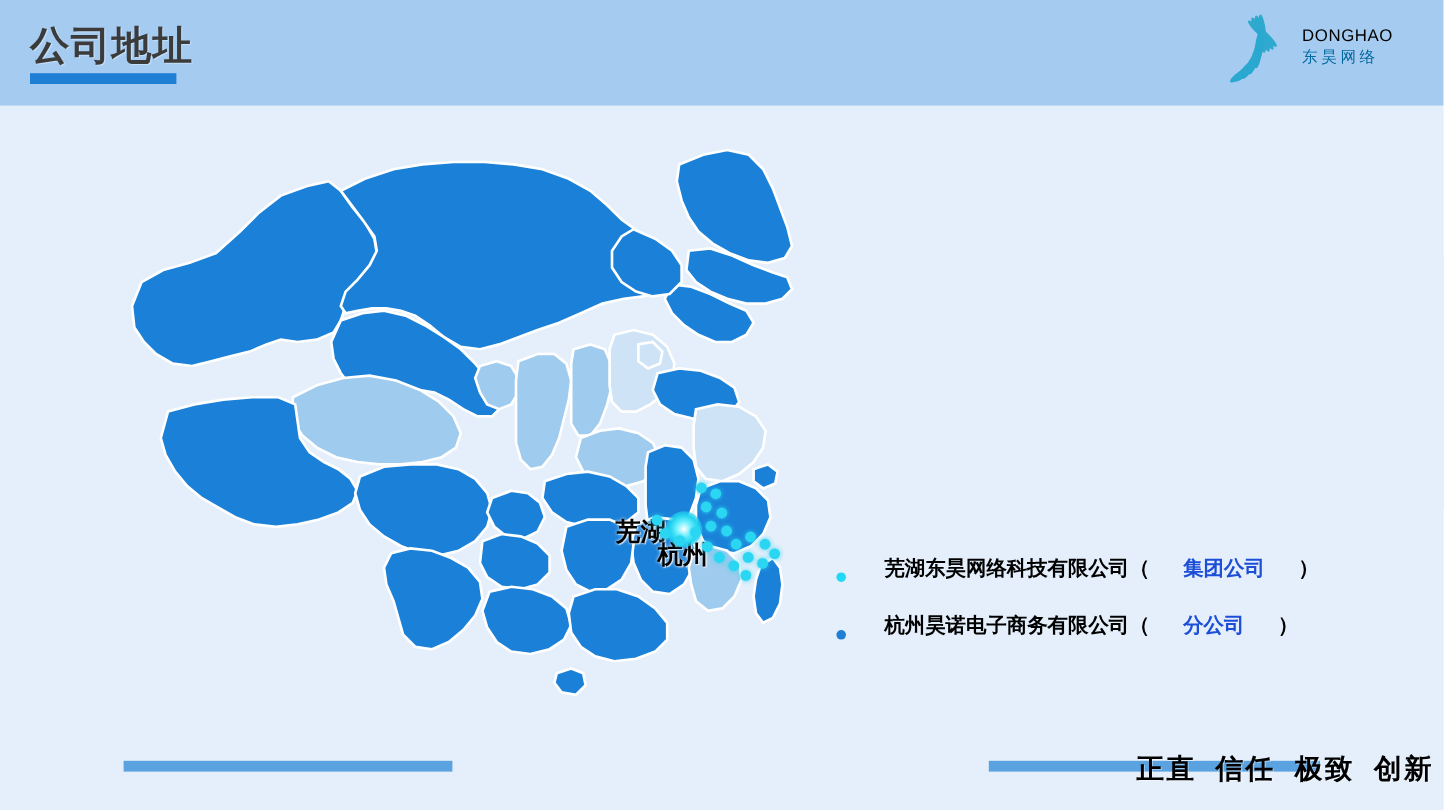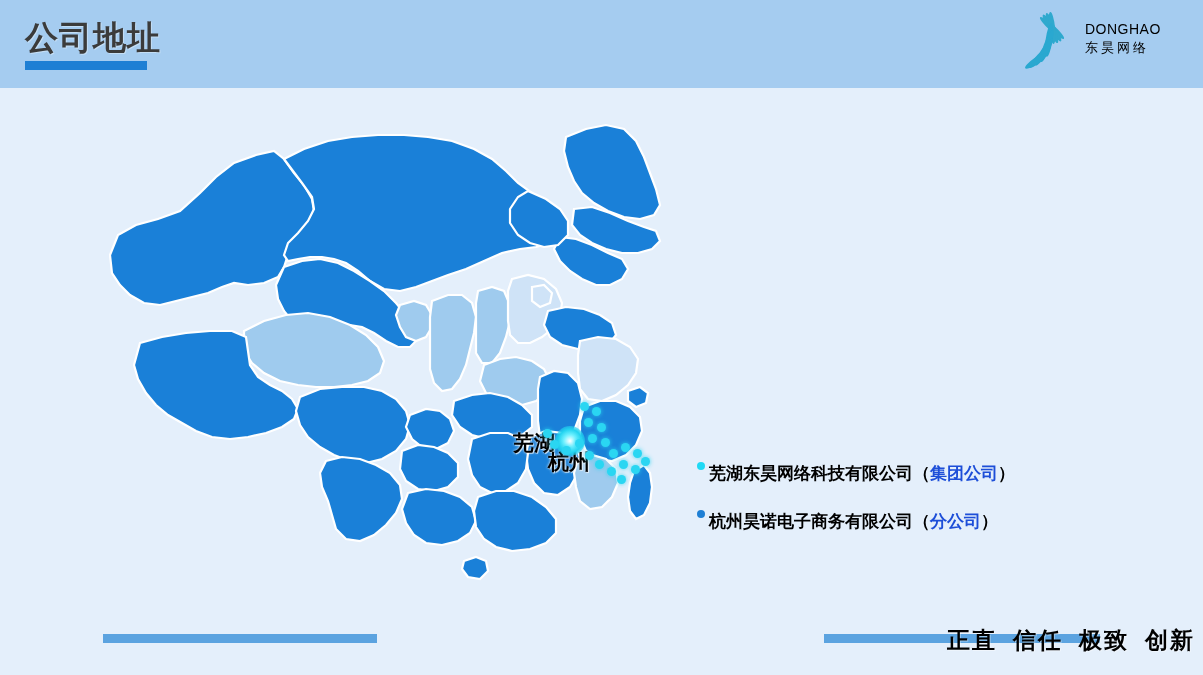--- a/index.html
+++ b/index.html
@@ -46,21 +46,21 @@
   }
   #logo-text {
     position: absolute; left: 70px; top: 14px;
     width: 110px;
   }
   #logo-name {
     font-size: 14px; font-weight: normal; color: #000000;
     letter-spacing: .5px; line-height: 1;
   }
   #logo-sub {
-    font-size: 13px; color: #000000; letter-spacing: 3px;
+    font-size: 13px; color: #0369a1; letter-spacing: 3px;
     margin-top: 5px; line-height: 1;
   }
 
   
   #map-wrap {
     position: absolute; left: 88px; top: 115px;
     width: 620px; height: 480px;
   }
   #china-map { display: block; width: 620px; height: 480px; }
   .prov-dark { fill: #1a80d8; stroke: #ffffff; stroke-width: 2.2; }
@@ -88,24 +88,25 @@
     width: 30px; height: 30px; border-radius: 50%;
     background: radial-gradient(circle at 50% 50%, #ffffff 0%, #6ef0ff 30%, #22d3f0 55%, rgba(34,211,240,.45) 75%, rgba(34,211,240,0) 100%);
   }
 
   
   #legend {
     position: absolute; left: 697px; top: 462px;
     width: 420px;
   }
   .legend-row {
-    display: flex; align-items: flex-start;
+    display: flex; align-items: flex-end;
     margin-bottom: 25px;
     font-size: 17px; font-weight: bold; color: #000;
     white-space: nowrap;
+    gap: 28px;
   }
   .legend-bullet {
     width: 8px; height: 8px; border-radius: 50%;
     margin-right: 4px; flex: 0 0 auto;
   }
   .bullet-cyan  { background: #1fd9f5; }
   .bullet-blue  { background: #1e7fd4; }
   .bullet-black { background: #000000; }
   .legend-main { color: #000; }
   .legend-tag  { color: #1d4ed8; }

